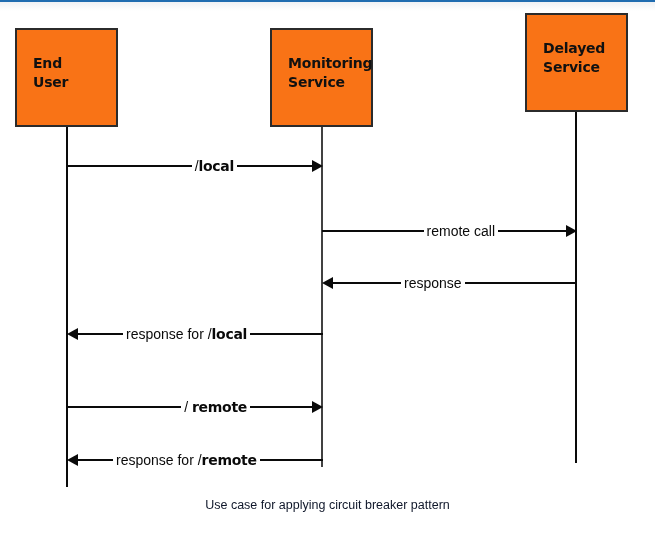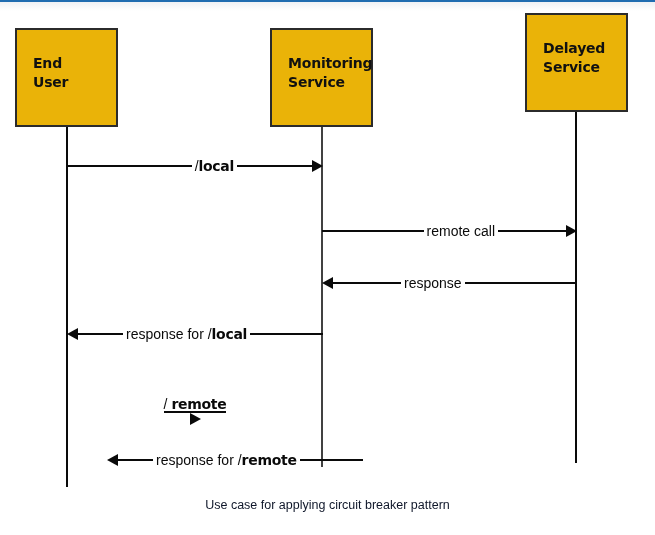--- a/index.html
+++ b/index.html
@@ -30,21 +30,21 @@
     width: 655px; height: 9px;
     background: linear-gradient(to bottom, #eef1f4 0%, #ffffff 100%);
   }
   
   .participant-box {
     position: absolute;
     box-sizing: border-box;
     width: 103px;
     height: 99px;
     border: 2px solid #2b2b2b;
-    background: #eab308;
+    background: #f97316;
   }
   .participant-label {
     position: absolute;
     left: 16px;
     top: 24px;
     font-family: "DejaVu Sans", sans-serif;
     font-weight: bold;
     font-size: 14px;
     line-height: 19px;
     color: #111111;
@@ -169,30 +169,30 @@
 
   <div class="message" style="left:67px; top:324px; width:256px;text-align:center;">
     <div class="arrow-head left"></div>
     <div class="msg-line" style="width:45px;"></div>
     <div class="msg-label">
       <span class="plain">response for /</span><span class="strong">local</span>
     </div>
     <div class="msg-line grow"></div>
   </div>
 
-  <div class="message" style="left:67px; top:397px; width:256px;flex-direction:column;">
+  <div class="message" style="left:67px; top:397px; width:256px;">
     <div class="msg-line grow"></div>
     <div class="msg-label">
       <span class="plain">/ </span><span class="strong">remote</span>
     </div>
     <div class="msg-line" style="width:62px;"></div>
     <div class="arrow-head right"></div>
   </div>
 
-  <div class="message" style="left:67px; top:450px; width:256px;padding-left:40px;">
+  <div class="message" style="left:67px; top:450px; width:256px;">
     <div class="arrow-head left"></div>
     <div class="msg-line" style="width:35px;"></div>
     <div class="msg-label">
       <span class="plain">response for /</span><span class="strong">remote</span>
     </div>
     <div class="msg-line grow"></div>
   </div>
 
   <div id="caption" style="top:498px;">Use case for applying circuit breaker pattern</div>
 

